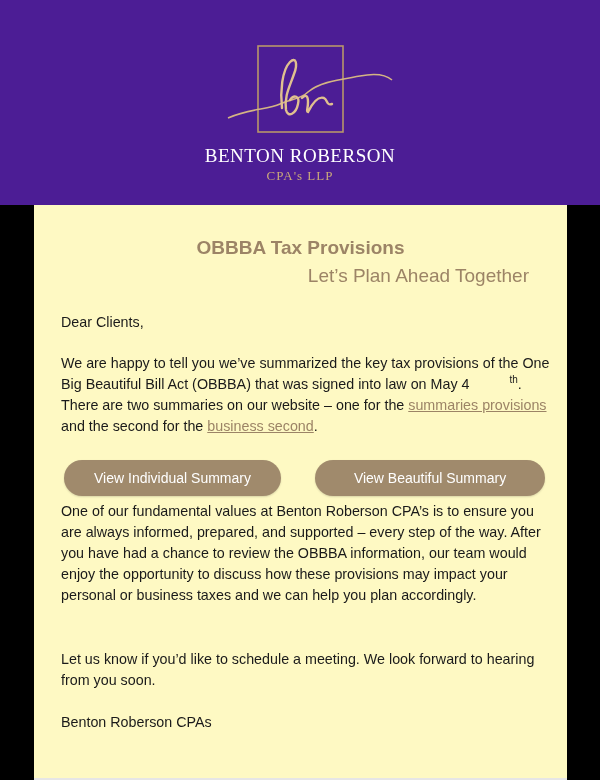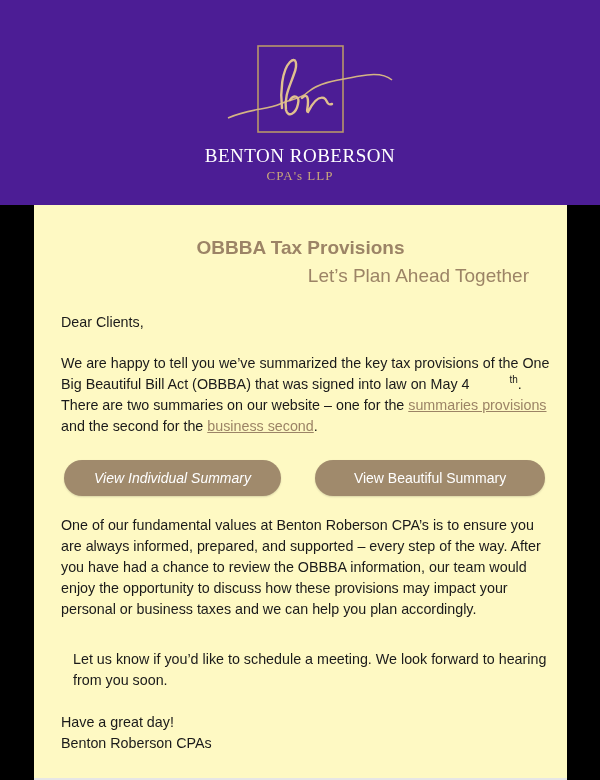--- a/index.html
+++ b/index.html
@@ -33,35 +33,35 @@
       position: absolute; left: 0; width: 495px; top: 60px; text-align: right;
       color: #9c8466; font-size: 19px;
     }
 
     .body-text {
       position: absolute; left: 27px; width: 490px; color: #1a1a1a;
       font-size: 14.3px; line-height: 21px;
     }
     .greeting { top: 107px; }
     .para1 { top: 148px; }
-    .para2 { top: 310px; }
-    .para3 { top: 444px; margin-left: 12px; }
+    .para2 { top: 296px; }
+    .para3 { top: 444px; }
     .signoff { top: 507px; }
 
     .link { color: #9c8466; text-decoration: underline; }
     sup { font-size: 10px; line-height: 0; vertical-align: super; padding-left: 40px; }
 
     .btn {
       position: absolute; top: 255px; height: 36px; border-radius: 18px;
       background: #a08a6c; color: #fff; font-size: 14px;
       display: flex; align-items: center; justify-content: center;
       box-shadow: 0 1px 2px rgba(0,0,0,0.15);
       cursor: pointer;
     }
-    .btn-individual { left: 30px; width: 217px; font-style: italic; }
+    .btn-individual { left: 30px; width: 217px; }
     .btn-business { left: 281px; width: 230px; }
   </style>
 </head>
 <body>
 
 <div class="header">
   <svg class="logo-svg" viewBox="0 0 180 100">
     <rect x="38" y="6" width="85" height="86" fill="none" stroke="#b8976a" stroke-width="1.6"></rect>
     <path d="M8 78 C 30 68, 48 70, 60 64 C 72 58, 80 60, 88 52 C 100 42, 118 40, 140 36 C 155 33, 165 34, 172 40" fill="none" stroke="#d4b483" stroke-width="1.6"></path>
     <path d="M62 68 C 60 52, 62 30, 70 22 C 76 16, 78 24, 74 34 C 70 46, 64 56, 66 70 C 68 78, 76 74, 78 64 C 80 56, 74 54, 70 60" fill="none" stroke="#e0c08f" stroke-width="2.4" stroke-linecap="round"></path>
@@ -79,17 +79,16 @@
 
   <div class="body-text para1"><span>We are happy to tell you we’ve summarized the key tax provisions of the One Big Beautiful Bill Act (OBBBA) that was signed into law on May 4</span><sup>th</sup><span>. There are two summaries on our website – one for the </span><a class="link">summaries provisions</a><span> and the second for the </span><a class="link">business second</a><span>.</span></div>
 
   <div class="btn btn-individual">View Individual Summary</div>
   <div class="btn btn-business">View Beautiful Summary</div>
 
   <div class="body-text para2">One of our fundamental values at Benton Roberson CPA’s is to ensure you are always informed, prepared, and supported – every step of the way. After you have had a chance to review the OBBBA information, our team would enjoy the opportunity to discuss how these provisions may impact your personal or business taxes and we can help you plan accordingly.</div>
   <div class="body-text para3">Let us know if you’d like to schedule a meeting. We look forward to hearing from you soon.</div>
 
   <div class="body-text signoff">
-    <div>Have a great day!</div>
     <div>Benton Roberson CPAs</div>
   </div>
 </div>
 <div class="card-bottom-line"></div>
 
 </body></html>

